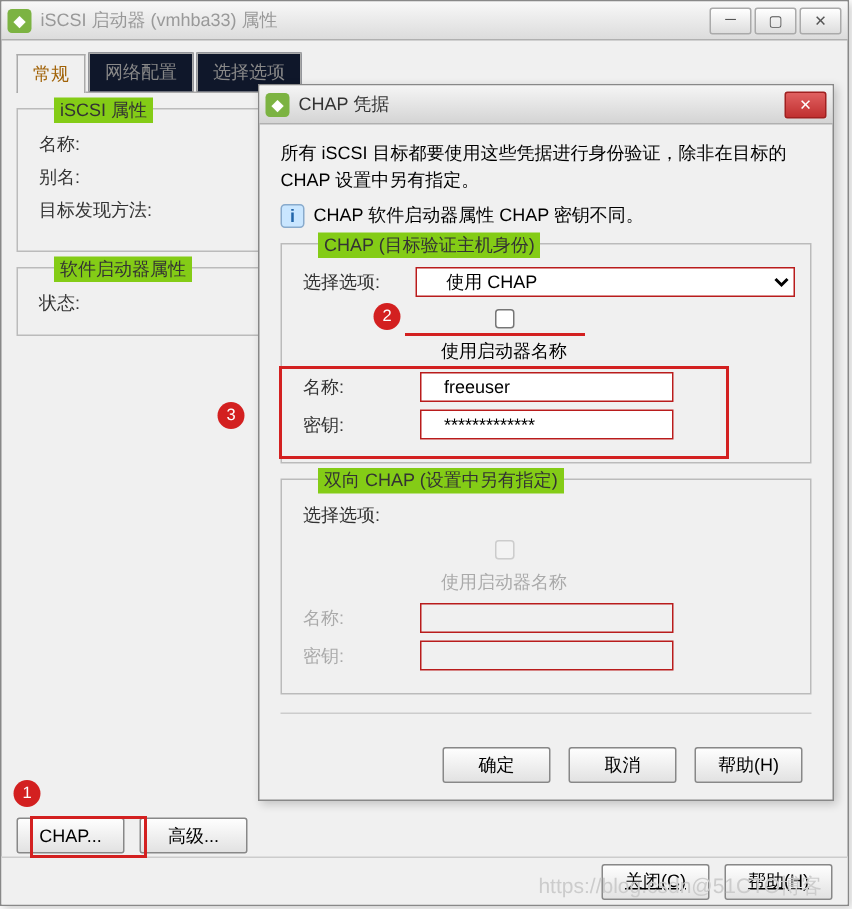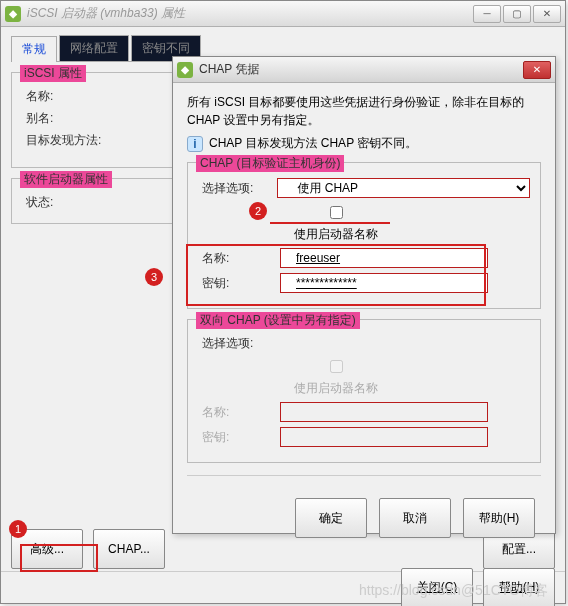--- a/index.html
+++ b/index.html
@@ -2,41 +2,41 @@
 <html><head>
 <meta charset="utf-8">
 <style>
   * { box-sizing: border-box; font-family: "Microsoft YaHei", "Segoe UI", sans-serif; font-size: 12px; }
   body { margin: 0; background: #fff; width: 568px; height: 606px; position: relative; overflow: hidden; }
   .window { position: absolute; border: 1px solid #888; background: #f0f0f0; box-shadow: 2px 2px 6px rgba(0,0,0,0.2); }
   .titlebar { height: 26px; background: linear-gradient(to bottom, #f8f8f8, #dcdcdc); border-bottom: 1px solid #b0b0b0; display: flex; align-items: center; padding: 0 4px; }
   .active .titlebar { background: linear-gradient(to bottom, #f5f5f5, #d4d4d4); }
   .app-icon { width: 16px; height: 16px; background: #7cb342; border-radius: 3px; margin-right: 6px; display: inline-flex; align-items: center; justify-content: center; color: #fff; font-weight: bold; font-size: 10px; }
   .title-text { flex: 1; color: #333; }
-  .inactive .title-text { color: #999; font-style: italic; }
+  .inactive .title-text { color: #999; }
   .win-controls { display: flex; gap: 2px; }
   .win-btn { width: 28px; height: 18px; border: 1px solid #aaa; background: linear-gradient(to bottom,#fff,#ddd); border-radius: 2px; display: flex; align-items: center; justify-content: center; font-size: 10px; color: #555; cursor: pointer; }
   .win-btn.close { background: linear-gradient(to bottom,#e06060,#c03030); color: #fff; border-color: #a02020; }
   .client { padding: 8px 10px; }
   .tabs { display: flex; border-bottom: 1px solid #aaa; }
   .tab { padding: 4px 10px; border: 1px solid #aaa; border-bottom: none; background: #0f172a; margin-right: 2px; color: #888; cursor: pointer; }
-  .tab.active { background: #f0f0f0; color: #1d4ed8; position: relative; top: 1px; }
+  .tab.active { background: #f0f0f0; color: #a16207; position: relative; top: 1px; }
   .groupbox { border: 1px solid #bbb; margin-top: 10px; padding: 10px 10px 10px 14px; position: relative; }
-  .groupbox > .legend { position: absolute; top: -8px; left: 8px; background: #ec4899; padding: 0 4px; color: #333; }
+  .groupbox > .legend { position: absolute; top: -8px; left: 24px; background: #84cc16; padding: 0 4px; color: #333; }
   .form-row { display: flex; align-items: center; margin: 5px 0; }
   .form-row .lbl { width: 78px; color: #333; }
   .form-row .lbl.disabled { color: #aaa; }
   input.text, select { border: 1px solid #b91c1c; height: 20px; padding: 1px 15px; background: #fff; }
-  input.text { width: 208px; text-decoration: underline; }
+  input.text { width: 169px; }
   input.text:disabled { background: #f0f0f0; color: #aaa; }
   select { width: 260px; }
   .checkbox { display: inline-flex; align-items: center; gap: 4px; margin-left: 92px; flex-direction: column; }
   .checkbox input { width: 13px; height: 13px; }
   .checkbox.disabled { color: #aaa; }
-  .btn { min-width: 72px; height: 40px; border: 1px solid #888; background: linear-gradient(to bottom,#fefefe,#e2e2e2); border-radius: 2px; cursor: pointer; padding: 0 10px; }
+  .btn { min-width: 72px; height: 24px; border: 1px solid #888; background: linear-gradient(to bottom,#fefefe,#e2e2e2); border-radius: 2px; cursor: pointer; padding: 0 10px; }
   .dialog-buttons { display: flex; justify-content: flex-end; gap: 12px; padding: 10px 6px 4px; }
   .hint-row { display: flex; align-items: center; gap: 6px; margin: 6px 0 10px; }
   .info-icon { width: 16px; height: 16px; border-radius: 3px; background: #c9e6ff; color: #2266aa; display: flex; align-items: center; justify-content: center; font-weight: bold; border: 1px solid #8ac; }
   .red-box { position: absolute; border: 2px solid #d32020; pointer-events: none; }
   .red-underline { position: absolute; height: 0; border-top: 2px solid #d32020; pointer-events: none; }
   .marker { position: absolute; width: 18px; height: 18px; border-radius: 50%; background: #d32020; color: #fff; font-size: 11px; display: flex; align-items: center; justify-content: center; pointer-events: none; }
   .bottom-bar { position: absolute; left: 10px; right: 10px; bottom: 34px; display: flex; gap: 10px; }
   .spacer { flex: 1; }
   .footer-bar { position: absolute; left: 0; right: 0; bottom: 0; border-top: 1px solid #ccc; height: 32px; display: flex; justify-content: flex-end; align-items: center; gap: 10px; padding-right: 10px; background: #f0f0f0; text-decoration: underline; }
   .watermark { position: absolute; right: 20px; bottom: 6px; color: #ccc; font-size: 14px; pointer-events: none; margin-left: 29px; }
@@ -52,21 +52,21 @@
     <div class="win-controls">
       <div class="win-btn">─</div>
       <div class="win-btn">▢</div>
       <div class="win-btn">✕</div>
     </div>
   </div>
   <div class="client">
     <div class="tabs">
       <div class="tab active">常规</div>
       <div class="tab">网络配置</div>
-      <div class="tab">密钥不同</div>
+      <div class="tab">选择选项</div>
     </div>
 
     <div class="groupbox" style="height:96px;">
       <span class="legend">iSCSI 属性</span>
       <div class="form-row">
           <span class="lbl">名称:</span>
         </div>
       <div class="form-row">
           <span class="lbl">别名:</span>
         </div>
@@ -77,45 +77,44 @@
 
     <div class="groupbox" style="height:46px;">
       <span class="legend">软件启动器属性</span>
       <div class="form-row">
           <span class="lbl">状态:</span>
         </div>
     </div>
   </div>
 
   <div class="bottom-bar">
+    <button class="btn">CHAP...</button>
     <button class="btn">高级...</button>
-    <button class="btn">CHAP...</button>
     <div class="spacer"></div>
-    <button class="btn">配置...</button>
   </div>
 
   <div class="footer-bar">
     <button class="btn">关闭(C)</button>
     <button class="btn">帮助(H)</button>
   </div>
 </div>
 
 <div class="window active" style="left:172px; top:56px; width:384px; height:478px;">
   <div class="titlebar">
     <span class="app-icon">◆</span>
     <span class="title-text">CHAP 凭据</span>
     <div class="win-controls">
       <div class="win-btn close">✕</div>
     </div>
   </div>
   <div class="client" style="padding:10px 14px;">
     <div style="line-height:1.5;">所有 iSCSI 目标都要使用这些凭据进行身份验证，除非在目标的 CHAP 设置中另有指定。</div>
     <div class="hint-row">
       <span class="info-icon">i</span>
-      <span>CHAP 目标发现方法 CHAP 密钥不同。</span>
+      <span>CHAP 软件启动器属性 CHAP 密钥不同。</span>
     </div>
 
     <div class="groupbox">
       <span class="legend">CHAP (目标验证主机身份)</span>
       <div class="form-row">
         <span class="lbl">选择选项:</span>
         <select><option>使用 CHAP</option></select>
       </div>
       <div class="form-row">
         <label class="checkbox">

